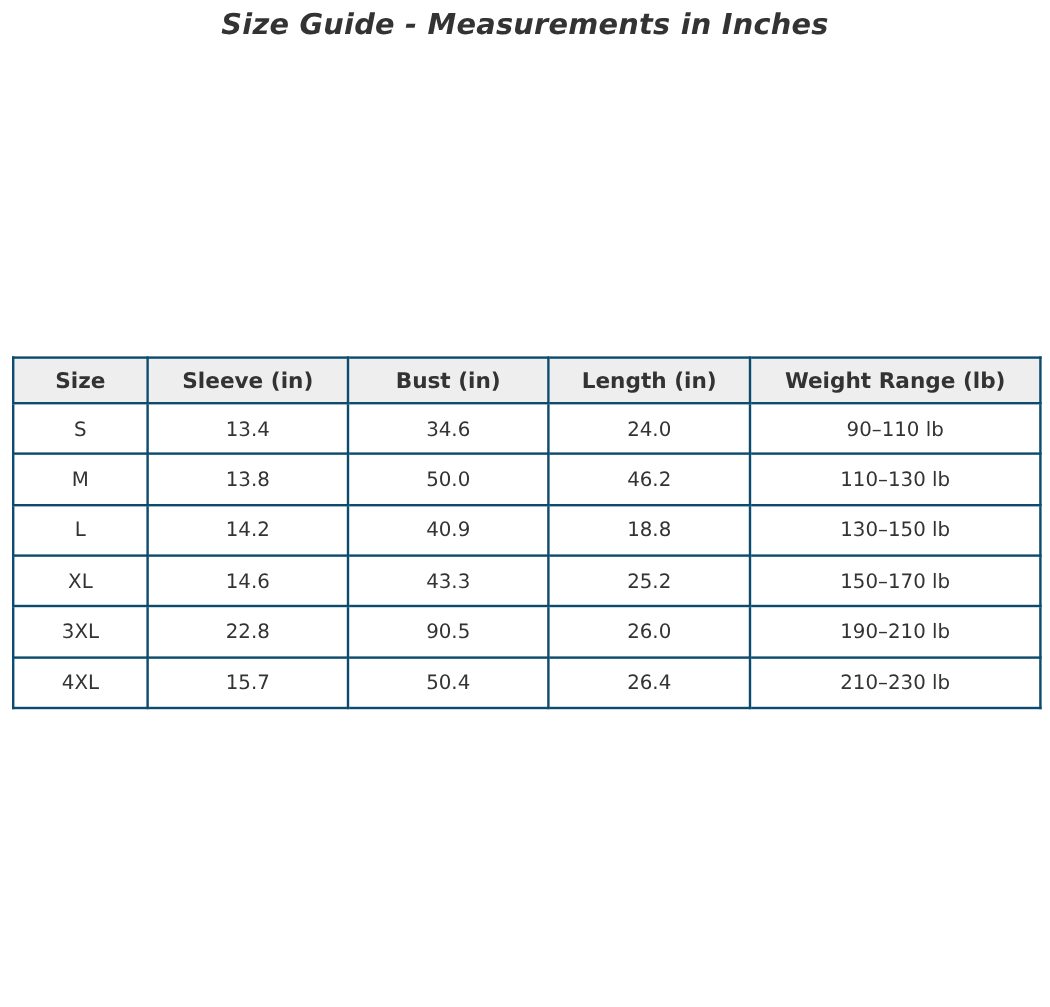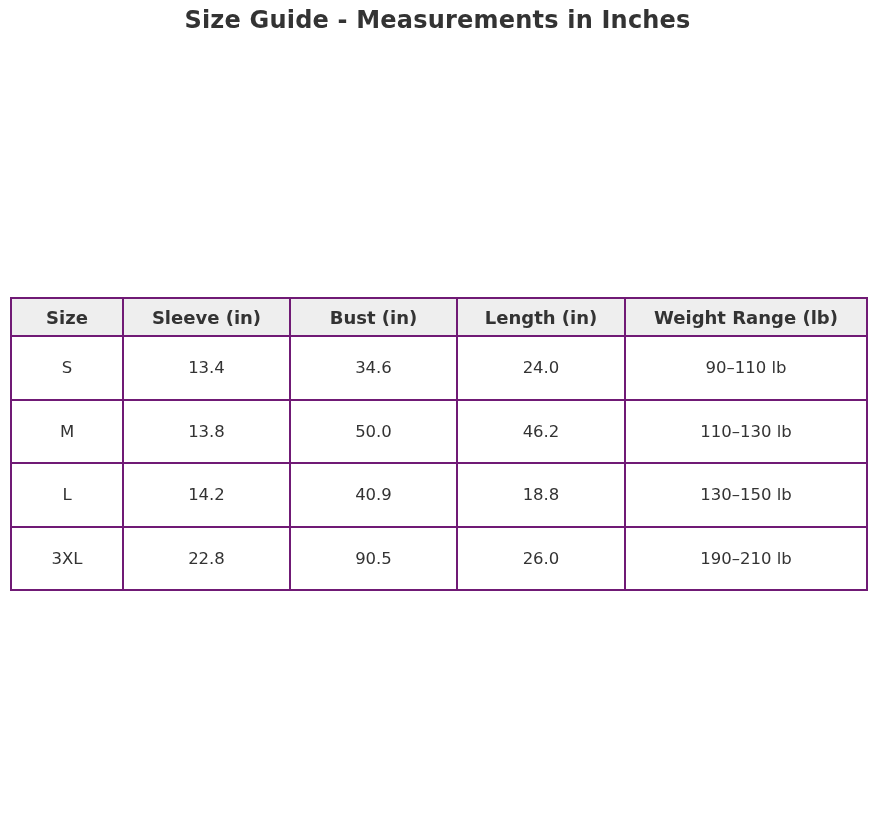--- a/index.html
+++ b/index.html
@@ -18,34 +18,35 @@
   .chart-title {
     position: absolute;
     top: 6px;
     left: 0;
     width: 875px;
     text-align: center;
     font-size: 24px;
     font-weight: bold;
     color: #333333;
     letter-spacing: 0.2px;
+    font-style: italic;
   }
   table.size-guide {
     position: absolute;
     left: 10px;
     top: 297px;
     width: 856px;
     height: 294px;
     border-collapse: collapse;
     table-layout: fixed;
     background: #ffffff;
   }
   table.size-guide th,
   table.size-guide td {
-    border: 2px solid #701a75;
+    border: 2px solid #0c4a6e;
     text-align: center;
     vertical-align: middle;
     padding: 0;
     overflow: hidden;
     white-space: nowrap;
   }
   table.size-guide th {
     background: #eeeeee;
     color: #333333;
     font-size: 18px;
@@ -105,22 +106,36 @@
         <td>110–130 lb</td>
       </tr>
       <tr>
         <td>L</td>
         <td>14.2</td>
         <td>40.9</td>
         <td>18.8</td>
         <td>130–150 lb</td>
       </tr>
       <tr>
+        <td>XL</td>
+        <td>14.6</td>
+        <td>43.3</td>
+        <td>25.2</td>
+        <td>150–170 lb</td>
+      </tr>
+      <tr>
         <td>3XL</td>
         <td>22.8</td>
         <td>90.5</td>
         <td>26.0</td>
         <td>190–210 lb</td>
+      </tr>
+      <tr>
+        <td>4XL</td>
+        <td>15.7</td>
+        <td>50.4</td>
+        <td>26.4</td>
+        <td>210–230 lb</td>
       </tr>
     </tbody>
   </table>
 
 </div>
 
 </body></html>

